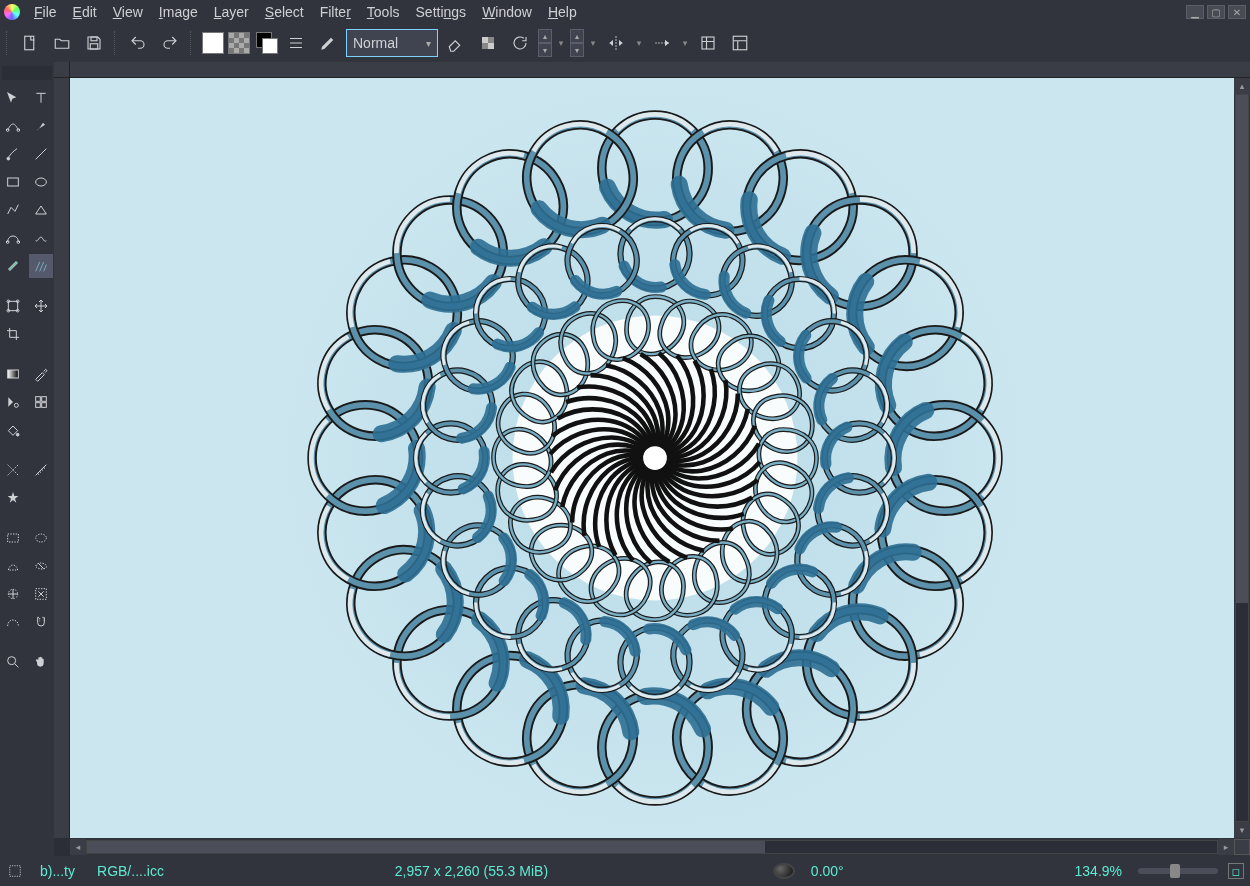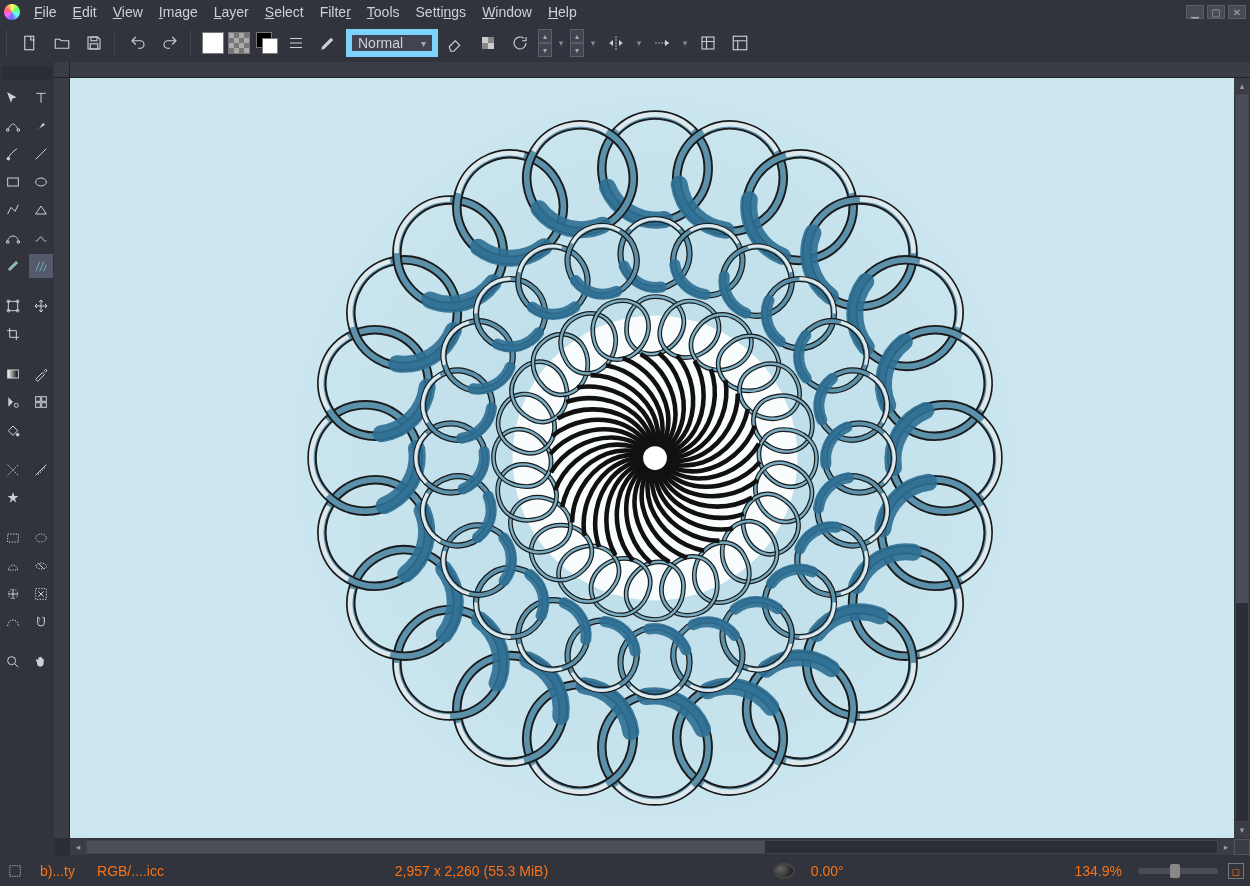--- a/index.html
+++ b/index.html
@@ -67,21 +67,21 @@
   border: 1px solid #777;
 }
 .swatch-pair {
   width: 22px; height: 22px; position: relative; margin-left:2px;
 }
 .swatch-pair::before{content:'';position:absolute;left:0;top:0;width:14px;height:14px;background:#000;border:1px solid #777;}
 .swatch-pair::after{content:'';position:absolute;right:0;bottom:0;width:14px;height:14px;background:#fff;border:1px solid #777;}
 .blend-select {
   width: 92px; height: 28px;
   background: #404450; color: #cfd0d4;
-  border: 6px solid #7dd3fc;
+  border: 1px solid #7dd3fc;
   padding: 0 6px;
   display:flex;align-items:center;justify-content:space-between;
 }
 .blend-select .chev { font-size:10px; color:#aaa; }
 .slider-field {
   height: 28px;
   background: linear-gradient(to right, #6b7699 100%, #404450 0);
   border: 1px solid #5b5e68;
   display: flex; align-items: center; justify-content: center;
   color: #e8e9ee;
@@ -119,21 +119,21 @@
 .mandala{width:760px;height:760px;}
 .scrollbar-h{height:18px;background:#31343d;display:flex;align-items:center;margin-left:16px;}
 .scrollbar-h .arrow,.scrollbar-v .arrow{width:16px;height:16px;display:flex;align-items:center;justify-content:center;font-size:9px;color:#999;background:#3a3d46;}
 .scrollbar-h .track{flex:1;height:14px;background:#2b2e36;border:1px solid #444;position:relative;}
 .scrollbar-h .thumb{position:absolute;left:0;width:60%;top:0;bottom:0;background:#4b4e58;}
 .scrollbar-v{width:16px;position:absolute;right:0;top:0;bottom:0;display:flex;flex-direction:column;background:#31343d;}
 .scrollbar-v .track{flex:1;width:14px;background:#2b2e36;border:1px solid #444;position:relative;margin:0 auto;}
 .scrollbar-v .thumb{position:absolute;top:0;height:70%;left:0;right:0;background:#4b4e58;}
 .nav-thumb{width:16px;height:16px;background:#3a3d46;border:1px solid #555;}
 
-.statusbar{height:30px;background:#31343d;display:flex;align-items:center;padding:0 6px;gap:10px;color:#f97316;}
+.statusbar{height:30px;background:#31343d;display:flex;align-items:center;padding:0 6px;gap:10px;color:#5eead4;}
 .st-icon{width:18px;height:18px;display:flex;align-items:center;justify-content:center;}
 .st-icon svg{width:14px;height:14px;stroke:#cfd0d4;fill:none;stroke-width:1.5;}
 .st-field{padding:2px 6px;}
 .disk{width:22px;height:16px;border-radius:50%;background:radial-gradient(circle at 30% 30%,#666,#111);border:2px solid #444;}
 .zoom-slider{width:80px;height:6px;background:#4b4e58;position:relative;border-radius:3px;}
 .zoom-slider .knob{position:absolute;left:40%;top:-4px;width:10px;height:14px;background:#888;border-radius:2px;}
 .zoom-lock{width:16px;height:16px;border:1px solid #777;display:flex;align-items:center;justify-content:center;font-size:10px;}
 .canvas-wrap-outer{flex:1;display:flex;flex-direction:column;}
 </style>
 </head>

